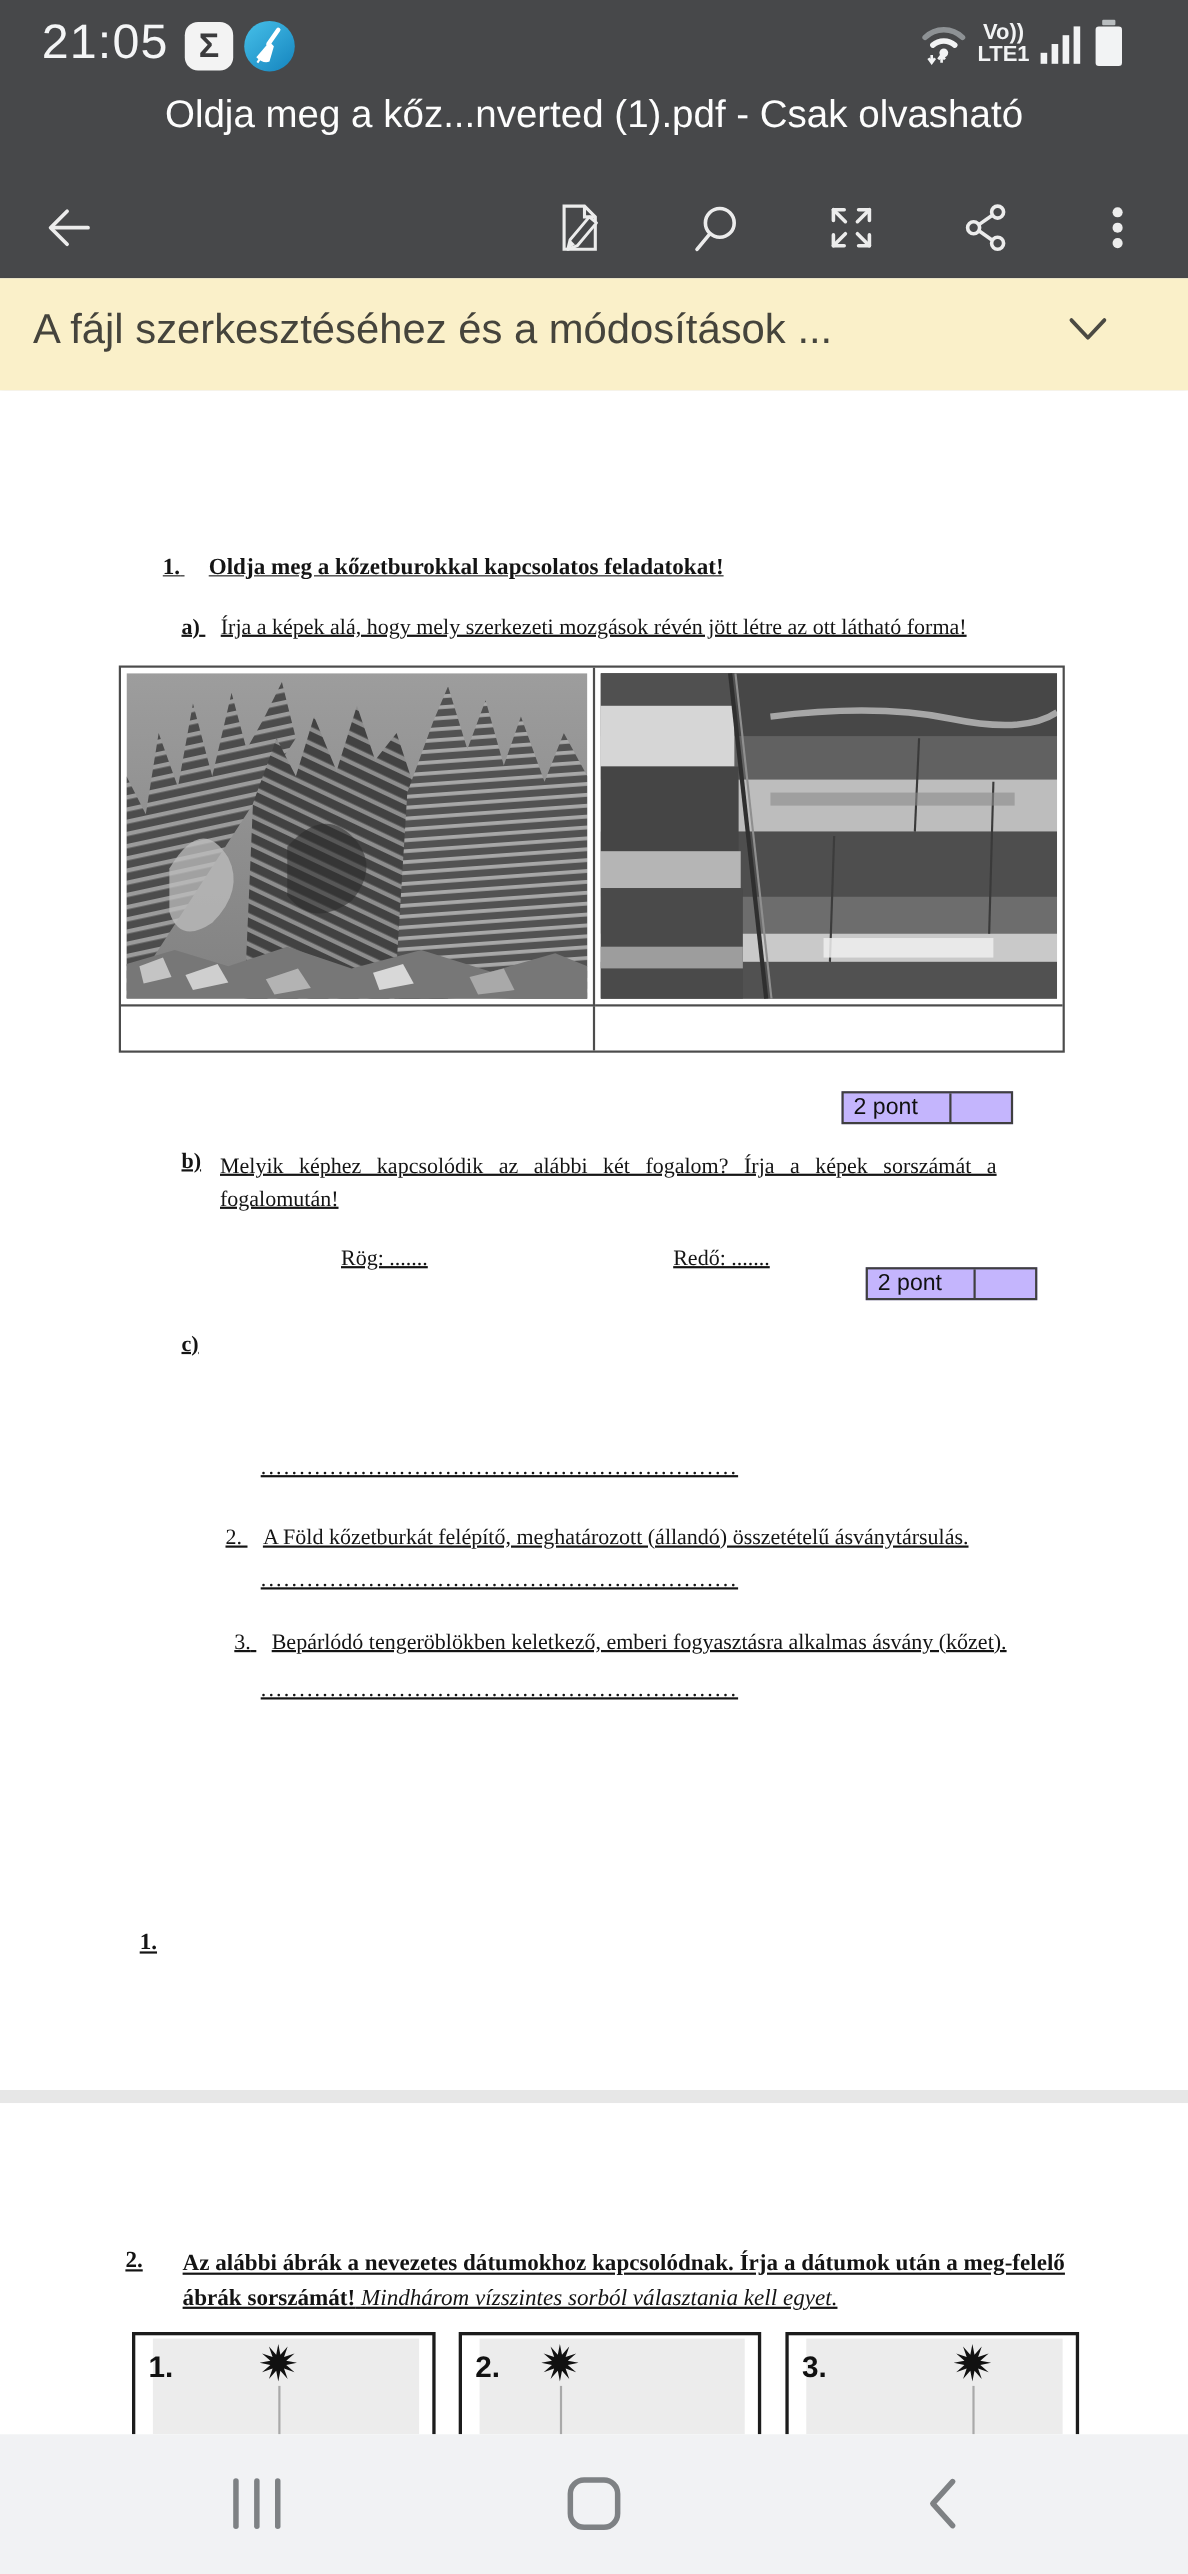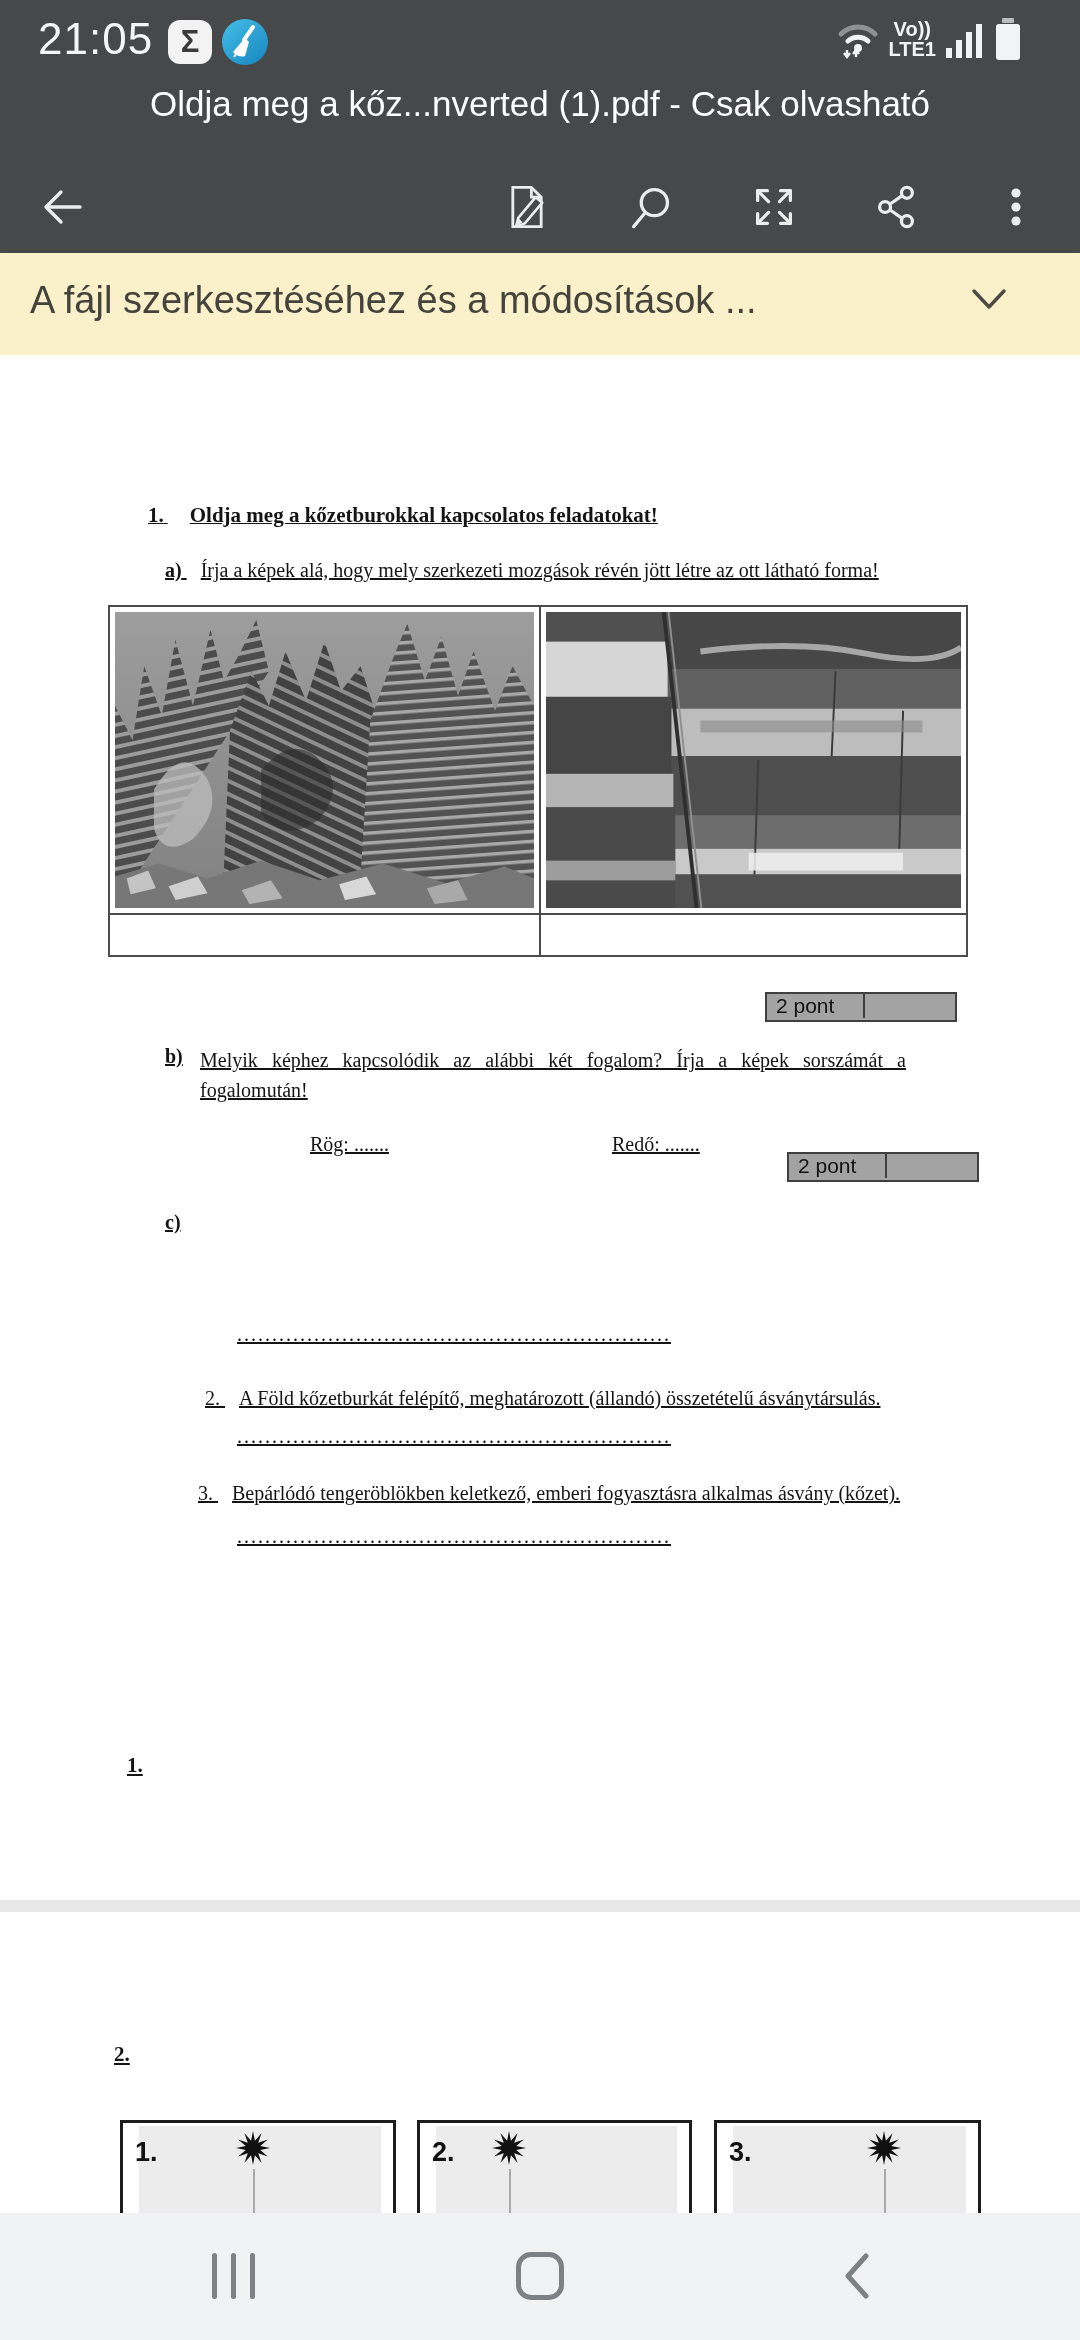--- a/index.html
+++ b/index.html
@@ -36,22 +36,22 @@
   .dots{letter-spacing:2px;}
   
   .ans-table{position:absolute;left:108px;top:250px;width:860px;height:352px;
              border:2px solid #4c4c4c;box-sizing:border-box;
              display:grid;grid-template-columns:431px 1fr;grid-template-rows:308px 1fr;}
   .cell{border-right:2px solid #4c4c4c;border-bottom:2px solid #4c4c4c;box-sizing:border-box;padding:5px;}
   .cell.last-col{border-right:none;}
   .cell.last-row{border-bottom:none;padding:0;}
   .cell svg{width:100%;height:100%;display:block;}
   
-  .pont-box{position:absolute;width:192px;height:30px;border:2px solid #3f3f3f;box-sizing:border-box;
-            display:flex;background:#a3a3a3;flex-direction:column;}
+  .pont-box{position:absolute;width:156px;height:30px;border:2px solid #3f3f3f;box-sizing:border-box;
+            display:flex;background:#c4b5fd;}
   .pont-label{width:98px;border-right:2px solid #3f3f3f;box-sizing:border-box;
               font-size:21px;color:#111;display:flex;align-items:center;padding-left:9px;}
   .pont-blank{flex:1;}
   
   .figure-box{position:absolute;top:208px;height:130px;border:3px solid #1c1c1c;background:#fff;box-sizing:border-box;}
   .figure-fill{position:absolute;left:16px;right:12px;top:3px;bottom:0;background:#ececec;}
   .figure-label{position:absolute;left:12px;top:14px;font-weight:bold;font-size:27px;color:#111;}
   .sun{position:absolute;top:8px;width:34px;height:34px;margin-left:-17px;}
   .stick{position:absolute;top:46px;bottom:0;width:2px;background:#a9a9a9;}
   
@@ -248,33 +248,37 @@
     <span class="serif body-20" style="position:absolute;left:165px;top:856px;font-weight:bold;">c)</span>
 
     <div class="serif body-20 dots nowrap" style="position:absolute;left:237px;top:968px;">..............................................................</div>
 
     <div class="serif body-20 nowrap" style="position:absolute;left:205px;top:1032px;">
       <span>2.</span>
       <span style="margin-left:14px;">A Föld kőzetburkát felépítő, meghatározott (állandó) összetételű ásványtársulás.</span>
     </div>
     <div class="serif body-20 dots nowrap" style="position:absolute;left:237px;top:1070px;">..............................................................</div>
 
-    <div class="serif body-20 nowrap" style="position:absolute;left:198px;top:1127px;">
+    <div class="serif body-20 nowrap" style="position:absolute;left:213px;top:1127px;">
       <span>3.</span>
       <span style="margin-left:14px;">Bepárlódó tengeröblökben keletkező, emberi fogyasztásra alkalmas ásvány (kőzet).</span>
     </div>
     <div class="serif body-20 dots nowrap" style="position:absolute;left:237px;top:1170px;">..............................................................</div>
 
     <div class="serif" style="position:absolute;left:127px;top:1398px;font-weight:bold;font-size:21px;">1.</div>
   </div>
 
   <div class="separator"></div>
 
   <div class="page2">
     <span class="serif" style="position:absolute;left:114px;top:130px;font-weight:bold;font-size:21px;">2.</span>
+    <div class="serif" style="position:absolute;left:166px;top:130px;width:848px;font-size:21px;line-height:31px;">
+      <span style="font-weight:bold;">Az alábbi ábrák a nevezetes dátumokhoz kapcsolódnak. Írja a dátumok után a meg-felelő ábrák sorszámát!</span>
+      <span style="font-style:italic;">Mindhárom vízszintes sorból választania kell egyet.</span>
+    </div>
 
     <div class="figure-box" style="left:120px;width:276px;">
       <div class="figure-fill"></div>
       <div class="figure-label">1.</div>
       <svg class="sun" style="left:48%;" viewBox="0 0 32 32">
         <polygon fill="#111" points="32,16 22.8,17.8 29.9,24 20.9,20.9 24,29.9 17.8,22.8 16,32 14.2,22.8 8,29.9 11.1,20.9 2.1,24 9.2,17.8 0,16 9.2,14.2 2.1,8 11.1,11.1 8,2.1 14.2,9.2 16,0 17.8,9.2 24,2.1 20.9,11.1 29.9,8 22.8,14.2"></polygon>
       </svg>
       <div class="stick" style="left:48%;"></div>
     </div>
 

